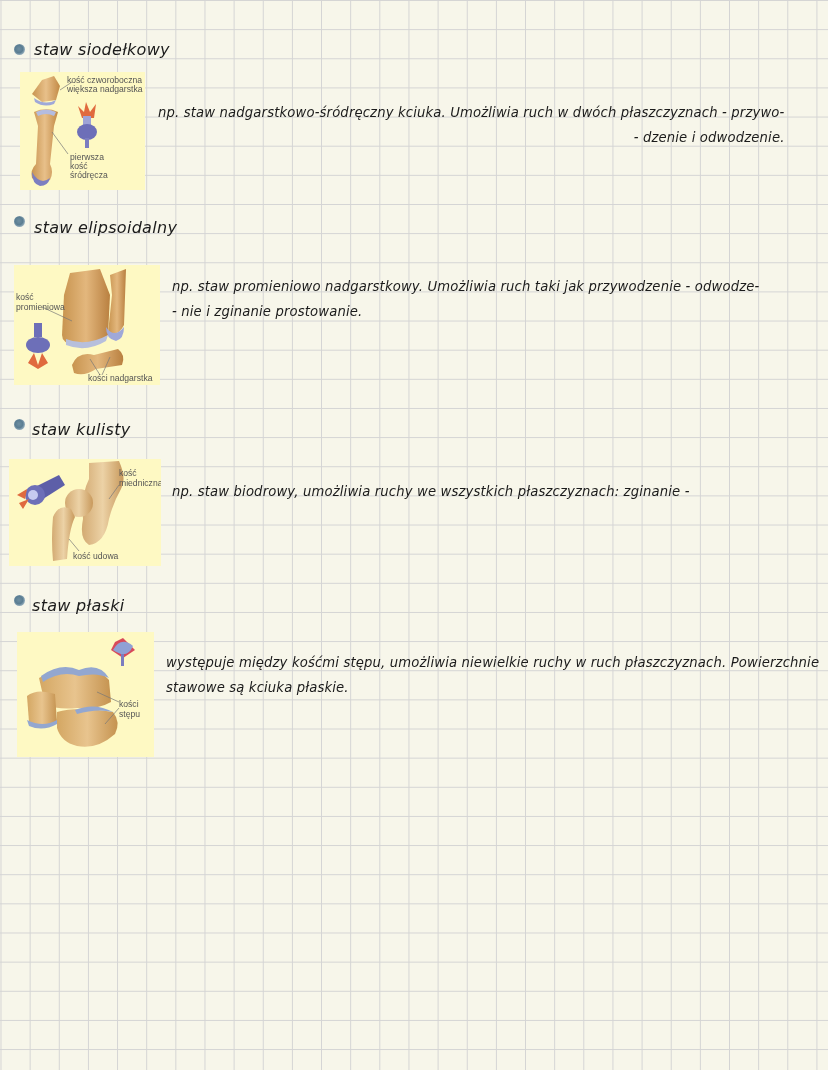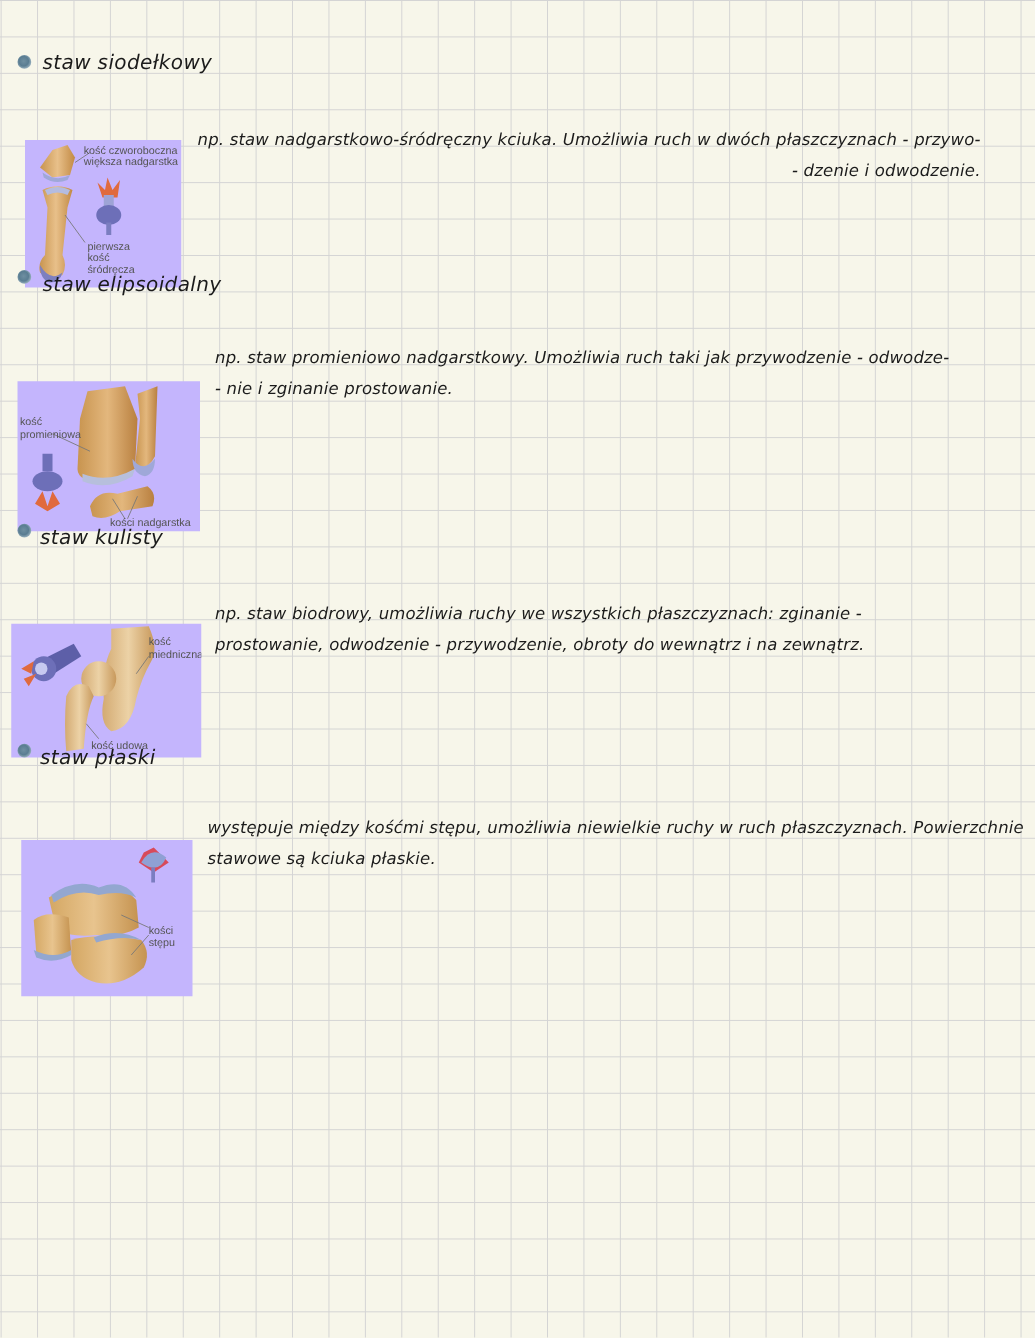--- a/index.html
+++ b/index.html
@@ -22,21 +22,21 @@
     font-size:16px; color:#1b1b1b; letter-spacing:0.3px;
     font-style:italic; white-space:nowrap;
   }
   .note {
     position:absolute; font-family:"DejaVu Sans", sans-serif;
     font-size:13.2px; color:#1b1b1b; font-style:italic;
     line-height:29px; letter-spacing:0.15px;
   }
   .note span { display:block; white-space:nowrap; }
   .figure {
-    position:absolute; background:#c4b5fd; overflow:hidden;margin-top:40px;
+    position:absolute; background:#fef9c3; overflow:hidden;
   }
   .figure svg { position:absolute; left:0; top:0; }
   .flabel {
     position:absolute; font-family:"Liberation Sans", sans-serif;
     font-size:8.6px; color:#555; line-height:10px; white-space:nowrap;
   }
 </style>
 </head>
 <body>
 
@@ -135,21 +135,20 @@
     <line x1="100" y1="40" x2="110" y2="26" stroke="#777" stroke-width="0.7"></line>
     <line x1="60" y1="80" x2="70" y2="92" stroke="#777" stroke-width="0.7"></line>
   </svg>
   <div class="flabel" style="left:110px;top:9px;">kość</div>
   <div class="flabel" style="left:110px;top:19px;">miedniczna</div>
   <div class="flabel" style="left:64px;top:92px;">kość udowa</div>
 </div>
 
 <div class="note" style="left:172px;top:477px;">
   <span>np. staw biodrowy, umożliwia ruchy we wszystkich płaszczyznach: zginanie -</span>
-  <span style="margin-top:-4px;">prostowanie, odwodzenie - przywodzenie, obroty do wewnątrz i na zewnątrz.</span>
 </div>
 
 <div class="bullet" style="left:14px;top:595px;"></div>
 <div class="heading" style="left:32px;top:596px;">staw płaski</div>
 
 <div class="figure" style="left:17px;top:632px;width:137px;height:125px;">
   <svg width="137" height="125">
     <defs>
       <linearGradient id="bone4" x1="0" x2="1">
         <stop offset="0" stop-color="#d4a763"></stop>

